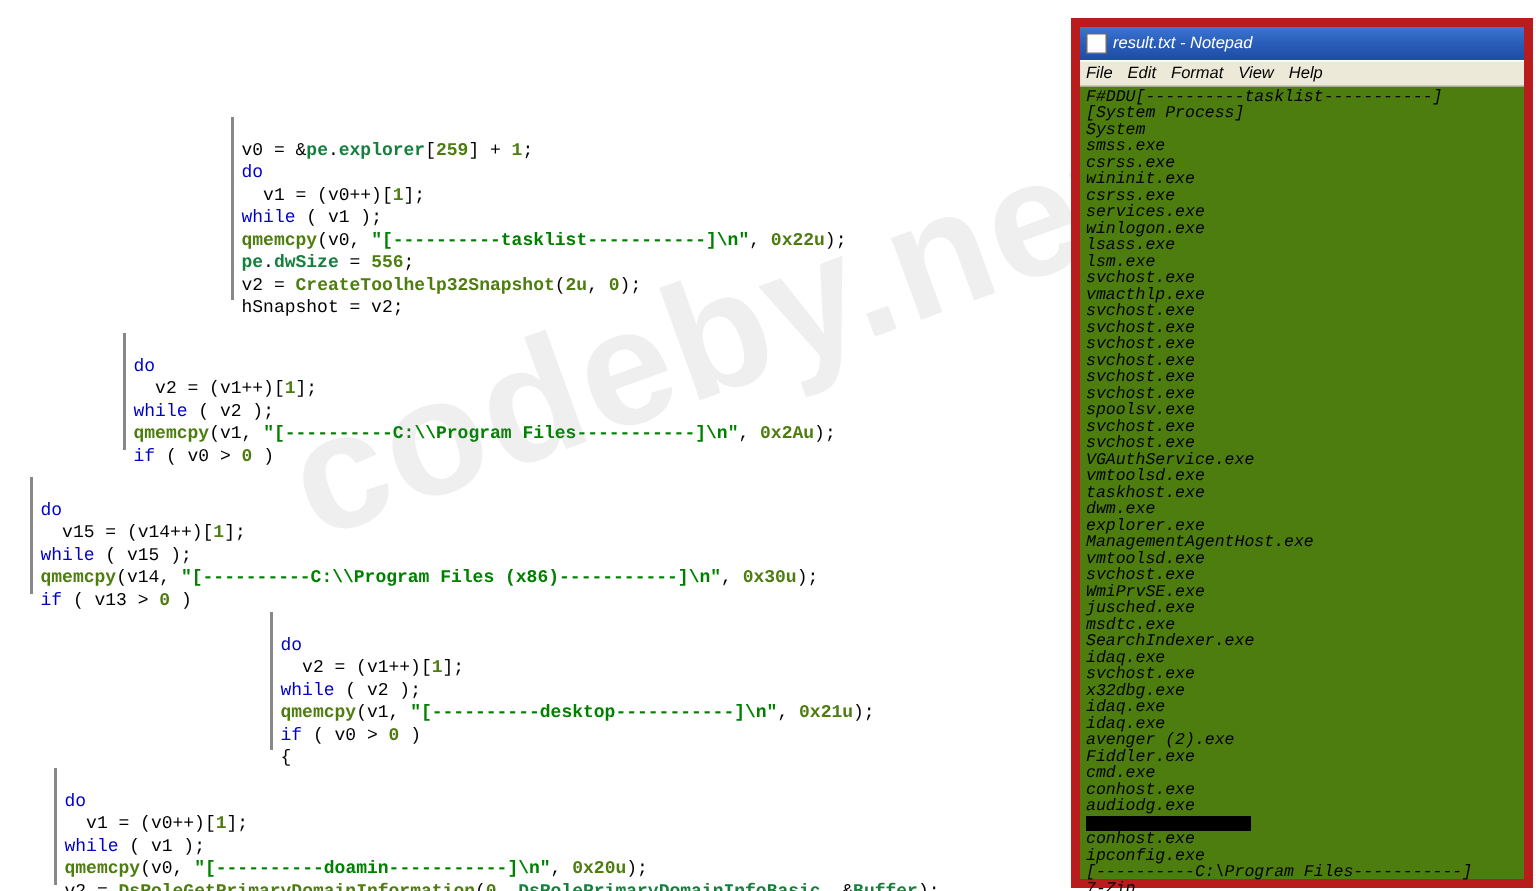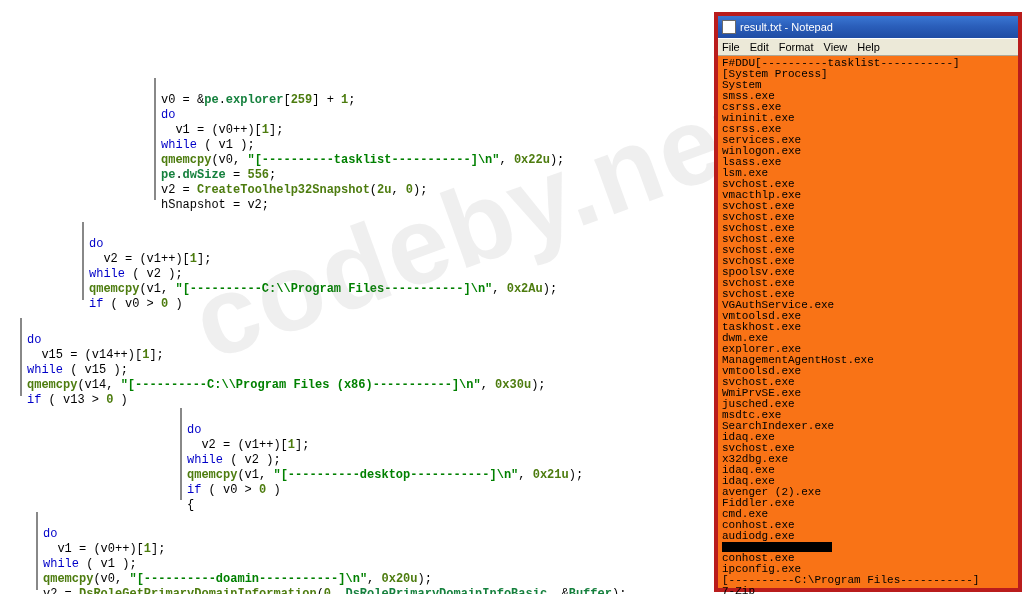--- a/index.html
+++ b/index.html
@@ -38,24 +38,25 @@
     background: #888888;
   }
 
   
   .notepad {
     position: absolute;
     left: 714px;
     top: 12px;
     width: 308px;
     height: 580px;
-    border: 4px solid #b91c1c;
-    background: #f97316;
+    border: 6px solid #b91c1c;
+    background: #4d7c0f;
     font-family: "Courier New", monospace;
     font-size: 11px;
+    font-style: italic;
   }
   .titlebar {
     height: 22px;
     background: linear-gradient(to bottom, #3b77d3 0%, #2b5fbb 45%, #1f4ca4 100%);
     display: flex;
     align-items: center;
     padding: 0 4px;
     color: #ffffff;
     font-family: Tahoma, sans-serif;
     font-size: 11px;

